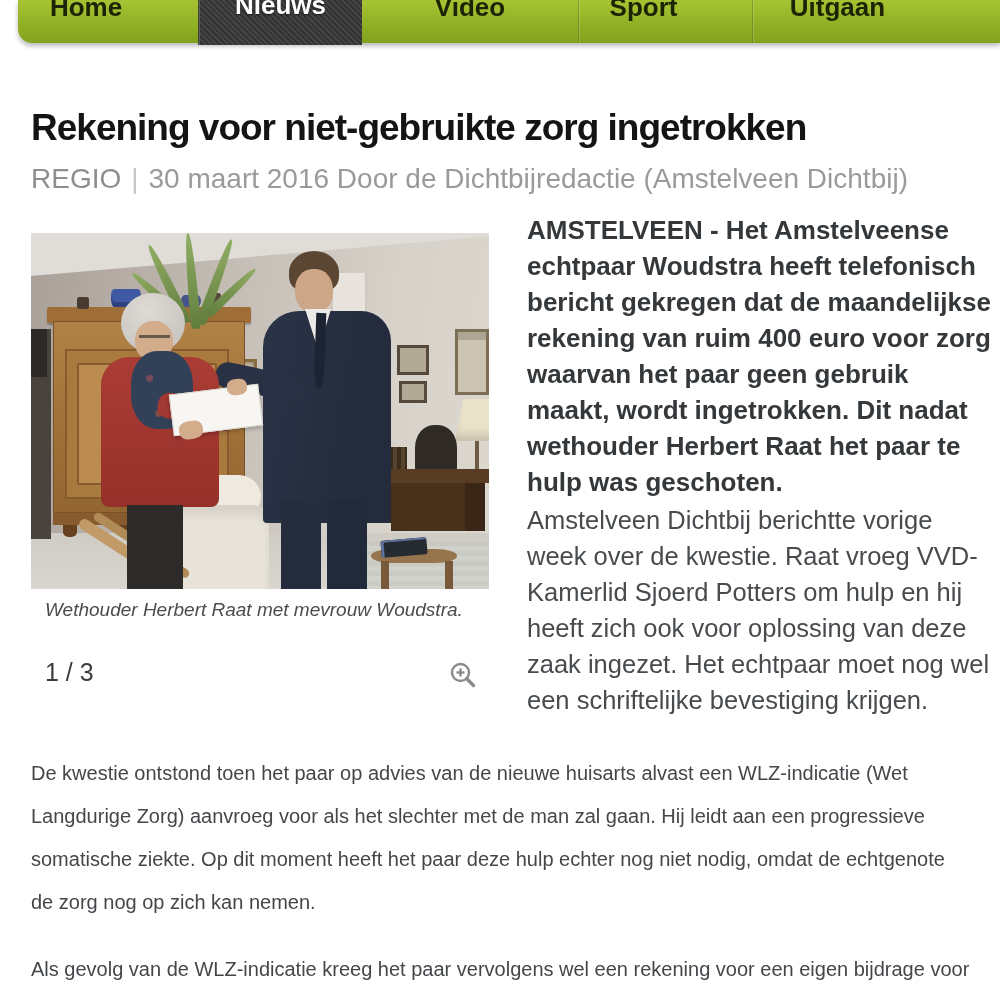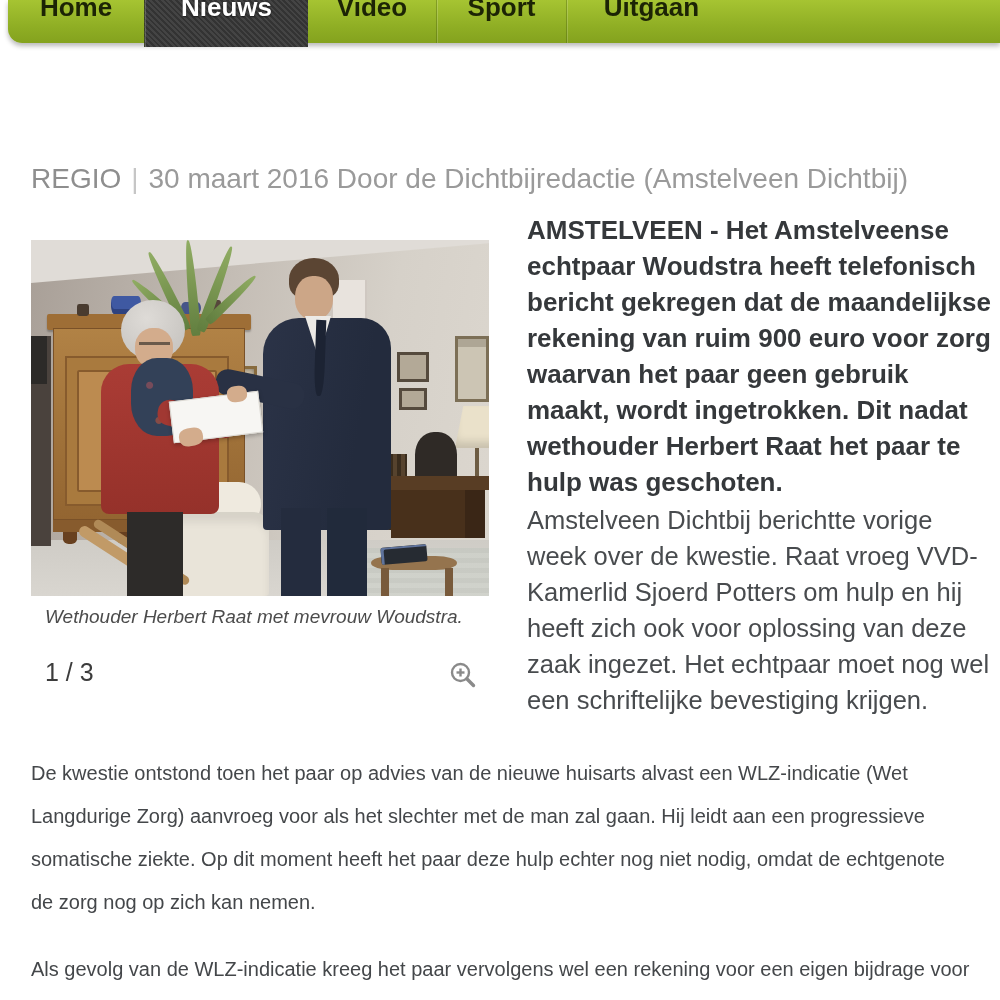--- a/index.html
+++ b/index.html
@@ -4,25 +4,25 @@
 <style>
   * { margin:0; padding:0; box-sizing:border-box; }
   html,body { background:#ffffff; }
   .page {
     position:relative; width:1000px; height:1000px; overflow:hidden;
     background:#ffffff; font-family:"Liberation Sans", sans-serif;
   }
 
   
   .navbar {
-    position:absolute; top:0; left:8px; right:0; height:43px;
+    position:absolute; top:0; left:18px; right:0; height:43px;
     background:linear-gradient(#a6c432, #8fae24 62%, #84a21e);
     border-bottom-left-radius:14px;
     box-shadow:0 3px 5px rgba(0,0,0,.28);
-    display:flex; align-items:flex-start;
+    display:flex; align-items:center;gap:44px;
   }
   .tab {
     position:relative; height:43px; overflow:hidden; cursor:pointer;
     display:flex; justify-content:center;
   }
   .tab + .tab { border-left:1px solid rgba(70,90,12,.35); box-shadow:inset 1px 0 0 rgba(255,255,255,.18); }
   .tab--active, .tab--active + .tab { border-left:none; box-shadow:none; }
   .tab--active {
     height:47px;
     background:#3a3a3a;
@@ -39,21 +39,21 @@
   
   .title {
     position:absolute; left:31px; top:106px; width:940px;
     font-size:37px; font-weight:bold; letter-spacing:-1px; color:#141414; line-height:44px;
   }
   .byline { position:absolute; left:31px; top:163px; font-size:28px; color:#9a9a9a; }
   .byline .kicker { color:#8e8e8e; }
   .byline .sep { color:#c6c6c6; padding:0 10px; }
 
   
-  .figure { position:absolute; left:31px; top:240px; width:458px; }
+  .figure { position:absolute; left:31px; top:233px; width:458px; }
   .photo {
     position:relative; width:458px; height:356px; overflow:hidden;
     background:linear-gradient(100deg,#a89f97 0%, #c4bdb5 40%, #d6d1c9 72%, #dcd7cf 100%);
     cursor:pointer;
   }
   .photo .scene { position:absolute; inset:0; filter:saturate(.92); }
   .s { position:absolute; }
   .ceiling { left:0; top:0; width:100%; height:55px; background:#e0dcd6;
              clip-path:polygon(0 0,100% 0,100% 6%,0 78%); }
   .floor { left:0; top:300px; width:100%; height:56px;
@@ -212,20 +212,21 @@
       <span class="lbl">Video</span>
     </div>
     <div class="tab w-sport">
       <span class="lbl">Sport</span>
     </div>
     <div class="tab w-uitgaan">
       <span class="lbl">Uitgaan</span>
     </div>
   </nav>
 
+  <h1 class="title">Rekening voor niet-gebruikte zorg ingetrokken</h1>
   <div class="byline">
     <span class="kicker">REGIO</span><span class="sep">|</span><span>30 maart 2016 Door de Dichtbijredactie (Amstelveen Dichtbij)</span>
   </div>
 
   <figure class="figure">
     <div class="photo">
       <div class="scene">
         <div class="s ceiling"></div>
         <div class="s floor"></div>
         <div class="s rug"></div>
@@ -320,21 +321,21 @@
       <svg width="30" height="30" viewBox="0 0 30 30">
         <circle cx="12.5" cy="12.5" r="8.5" fill="none" stroke="#8a8a8a" stroke-width="2.4"></circle>
         <line x1="8.5" y1="12.5" x2="16.5" y2="12.5" stroke="#8a8a8a" stroke-width="2.4"></line>
         <line x1="12.5" y1="8.5" x2="12.5" y2="16.5" stroke="#8a8a8a" stroke-width="2.4"></line>
         <line x1="18.8" y1="18.8" x2="25.5" y2="25.5" stroke="#8a8a8a" stroke-width="3.4" stroke-linecap="round"></line>
       </svg>
     </button>
   </div>
 
   <div class="rightcol">
-    <p class="lead">AMSTELVEEN - Het Amstelveense echtpaar Woudstra heeft telefonisch bericht gekregen dat de maandelijkse rekening van ruim 900 euro voor zorg waarvan het paar geen gebruik maakt, wordt ingetrokken. Dit nadat wethouder Herbert Raat het paar te hulp was geschoten.</p>
+    <p class="lead">AMSTELVEEN - Het Amstelveense echtpaar Woudstra heeft telefonisch bericht gekregen dat de maandelijkse rekening van ruim 400 euro voor zorg waarvan het paar geen gebruik maakt, wordt ingetrokken. Dit nadat wethouder Herbert Raat het paar te hulp was geschoten.</p>
     <p class="bodytext">Amstelveen Dichtbij berichtte vorige week over de kwestie. Raat vroeg VVD-Kamerlid Sjoerd Potters om hulp en hij heeft zich ook voor oplossing van deze zaak ingezet. Het echtpaar moet nog wel een schriftelijke bevestiging krijgen.</p>
   </div>
 
   <div class="tail">
     <p class="p1">De kwestie ontstond toen het paar op advies van de nieuwe huisarts alvast een WLZ-indicatie (Wet Langdurige Zorg) aanvroeg voor als het slechter met de man zal gaan. Hij leidt aan een progressieve somatische ziekte. Op dit moment heeft het paar deze hulp echter nog niet nodig, omdat de echtgenote de zorg nog op zich kan nemen.</p>
     <p class="p2">Als gevolg van de WLZ-indicatie kreeg het paar vervolgens wel een rekening voor een eigen bijdrage voor een Modulair Pakket Thuis (MPT). Omdat het paar geen gebruikt maakt</p>
   </div>
 
 </div>
 

